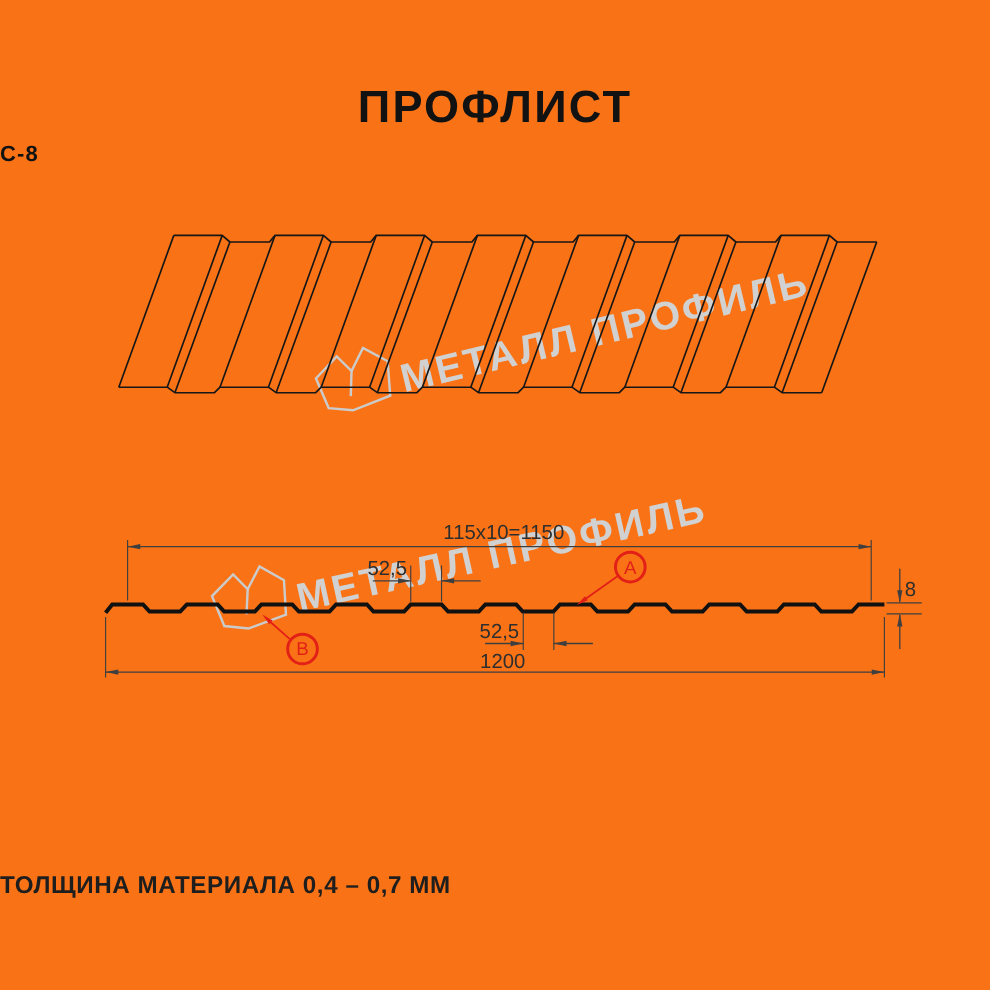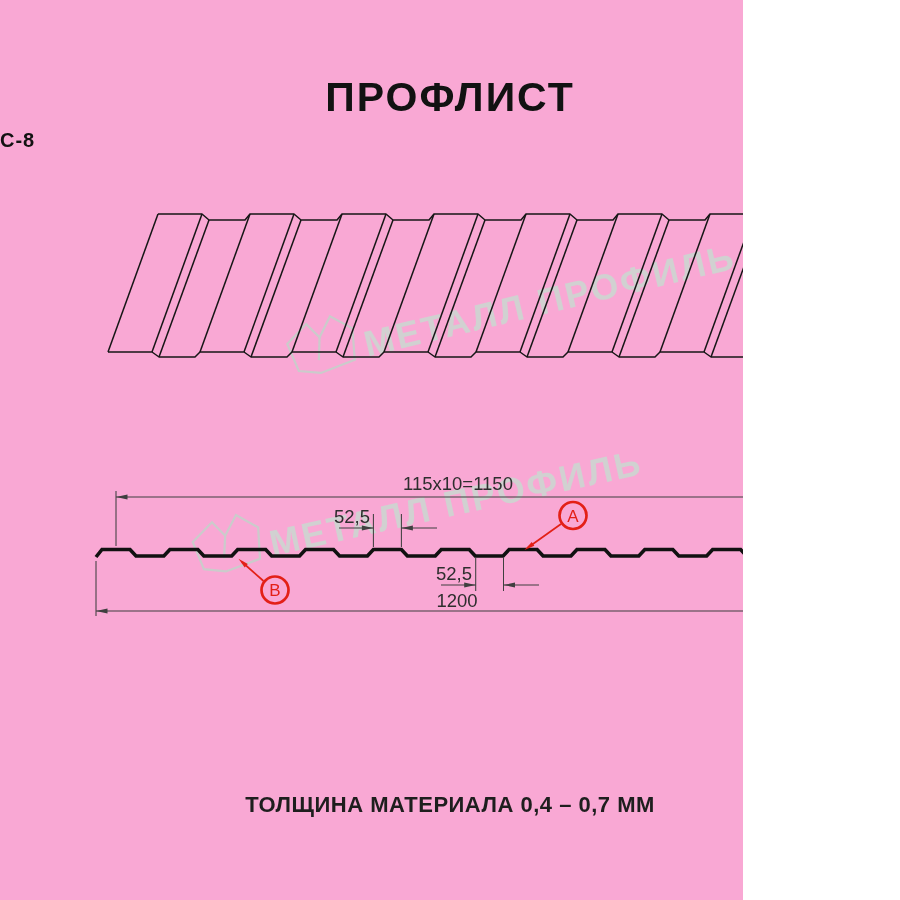--- a/index.html
+++ b/index.html
@@ -1,22 +1,22 @@
 <!DOCTYPE html>
 <html><head>
 <meta charset="utf-8">
 <style>
   html,body{margin:0;padding:0;background:#fff;}
-  .page{position:relative;width:743px;height:900px;background:#f9a8d4;overflow:hidden;
+  .page{position:relative;width:900px;height:900px;background:#f97316;overflow:hidden;
         font-family:"Liberation Sans",sans-serif;}
   .title{position:absolute;left:0;top:74px;width:900px;text-align:center;
          font-size:41px;font-weight:800;letter-spacing:2px;color:#121212;}
   .subtitle{position:absolute;left:0;top:129px;width:900px;text-align:left;
          font-size:20px;font-weight:700;letter-spacing:1px;color:#121212;}
-  .footnote{position:absolute;left:0;top:792px;width:900px;text-align:center;
+  .footnote{position:absolute;left:0;top:792px;width:900px;text-align:left;
          font-size:22px;font-weight:600;letter-spacing:0.5px;color:#1e1e1e;}
   svg{position:absolute;left:0;top:0;}
   text.dim{font-family:"Liberation Sans",sans-serif;font-size:18.5px;fill:#2e2e2e;}
   text.redlbl{font-family:"Liberation Sans",sans-serif;font-size:17px;font-weight:500;}
   text.wm{font-family:"Liberation Sans",sans-serif;font-size:36px;font-weight:700;letter-spacing:2.5px;}
 </style>
 </head>
 <body>
 
 <div class="page">

